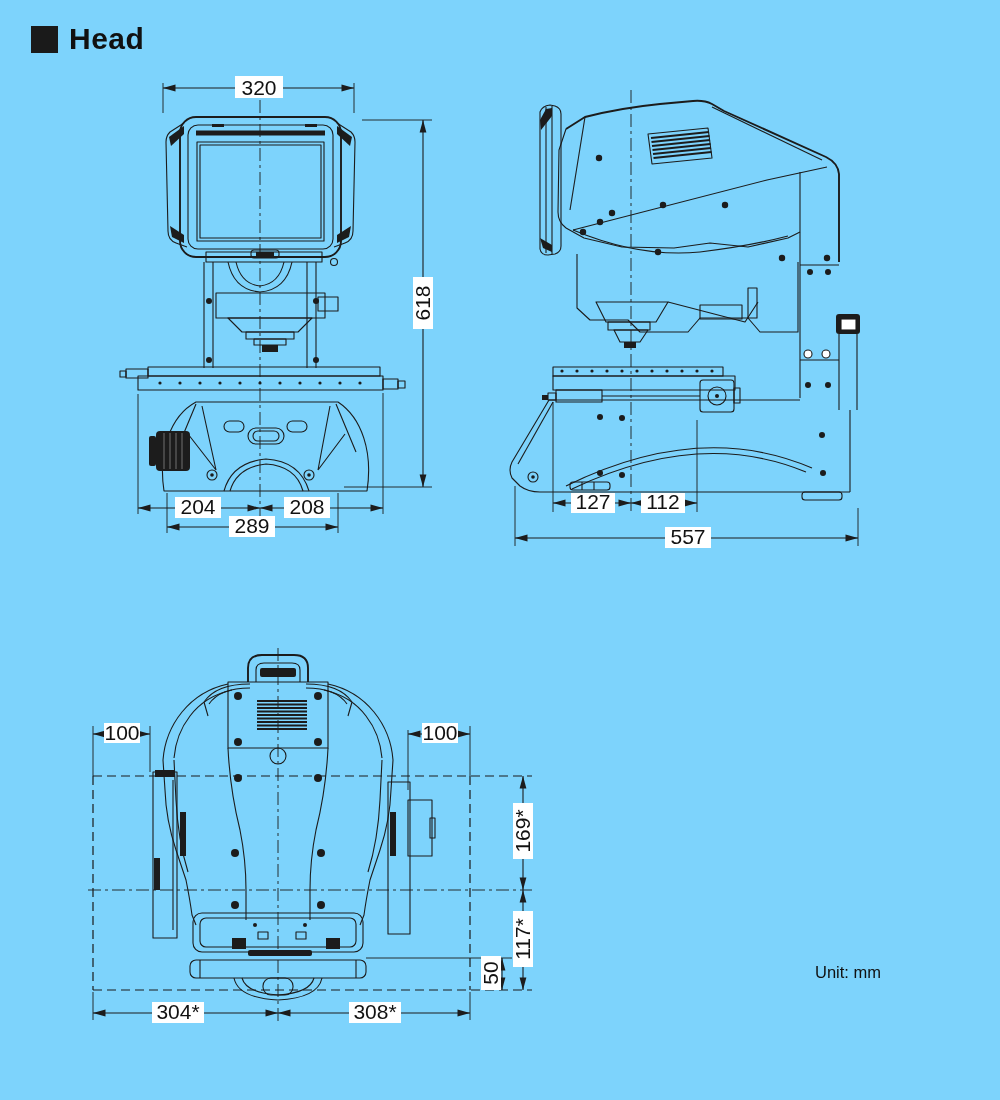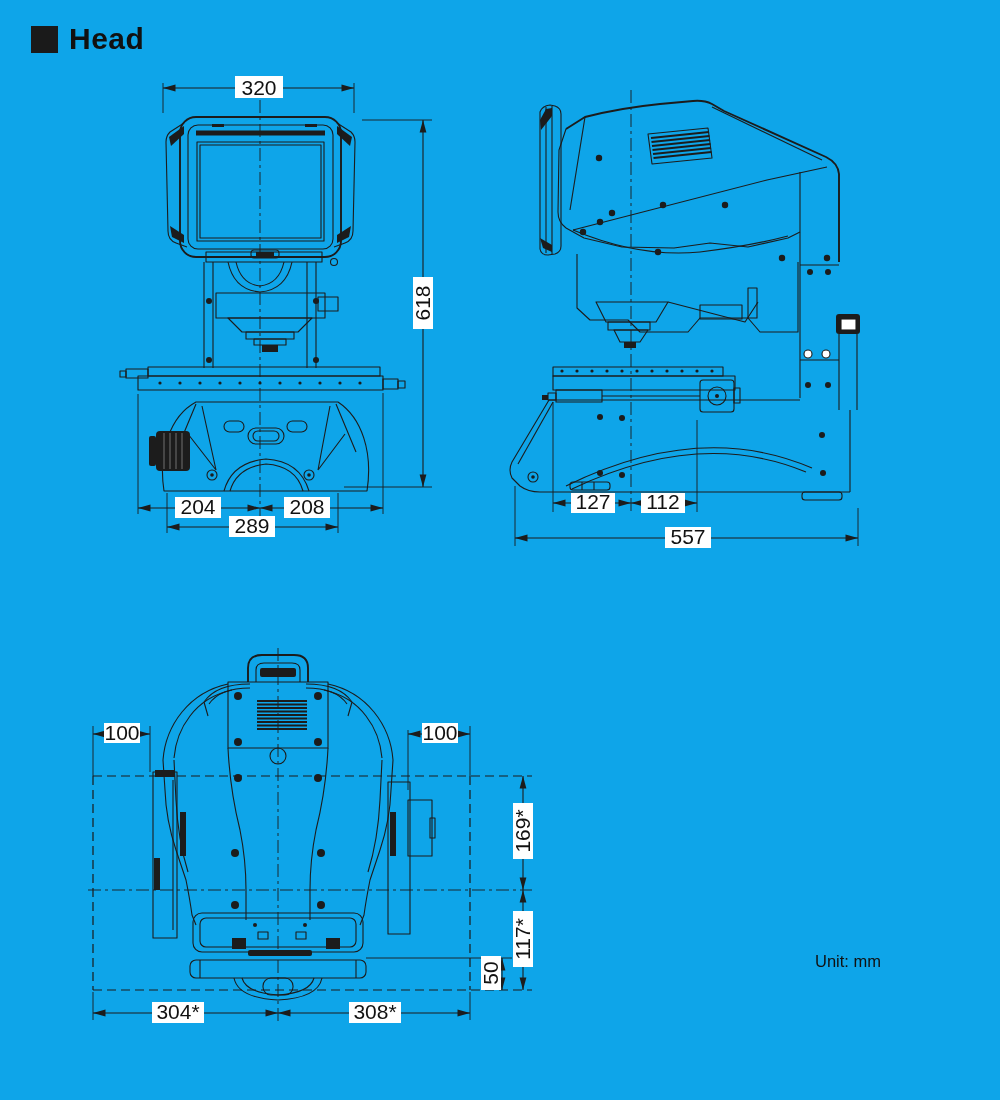--- a/index.html
+++ b/index.html
@@ -1,23 +1,23 @@
 <!DOCTYPE html>
 <html><head>
 <meta charset="utf-8">
 <style>
   html,body{margin:0;padding:0;background:#fff;}
-  #stage{position:relative;width:1000px;height:1100px;background:#0ea5e9;overflow:hidden;
+  #stage{position:relative;width:1000px;height:1100px;background:#7dd3fc;overflow:hidden;
          font-family:"Liberation Sans","DejaVu Sans",sans-serif;color:#111;}
   #titlebar{position:absolute;left:31px;top:22px;display:flex;align-items:center;gap:11px;}
   #titlebar .sq{width:27px;height:27px;background:#1a1a1a;}
   #titlebar .t{font-size:30px;font-weight:bold;color:#111;letter-spacing:0.5px;}
   #footnote{position:absolute;left:600px;top:940px;width:285px;text-align:right;}
   #footnote .l1{font-size:19px;color:#111;}
-  #footnote .l2{font-size:16.5px;color:#111;margin-top:12px;padding-right:4px;}
+  #footnote .l2{font-size:16.5px;color:#111;margin-top:23px;padding-right:4px;}
   svg{position:absolute;left:0;top:0;}
   .ln{stroke:#1c1c1c;fill:none;stroke-width:1.1;stroke-linejoin:round;stroke-linecap:butt;}
   .hv{stroke:#1c1c1c;fill:none;stroke-width:1.9;stroke-linejoin:round;}
   .fb{fill:#1c1c1c;stroke:none;}
   .fw{fill:#fff;stroke:#1c1c1c;stroke-width:1.1;}
   .cl{stroke:#1c1c1c;fill:none;stroke-width:0.9;stroke-dasharray:13 4 3 4;}
   .dash{stroke:#1c1c1c;fill:none;stroke-width:1.2;stroke-dasharray:9 5;}
   .dim{stroke:#1c1c1c;fill:none;stroke-width:1.1;}
   .ext{stroke:#1c1c1c;fill:none;stroke-width:0.9;}
   .plate{fill:#fff;stroke:none;}

